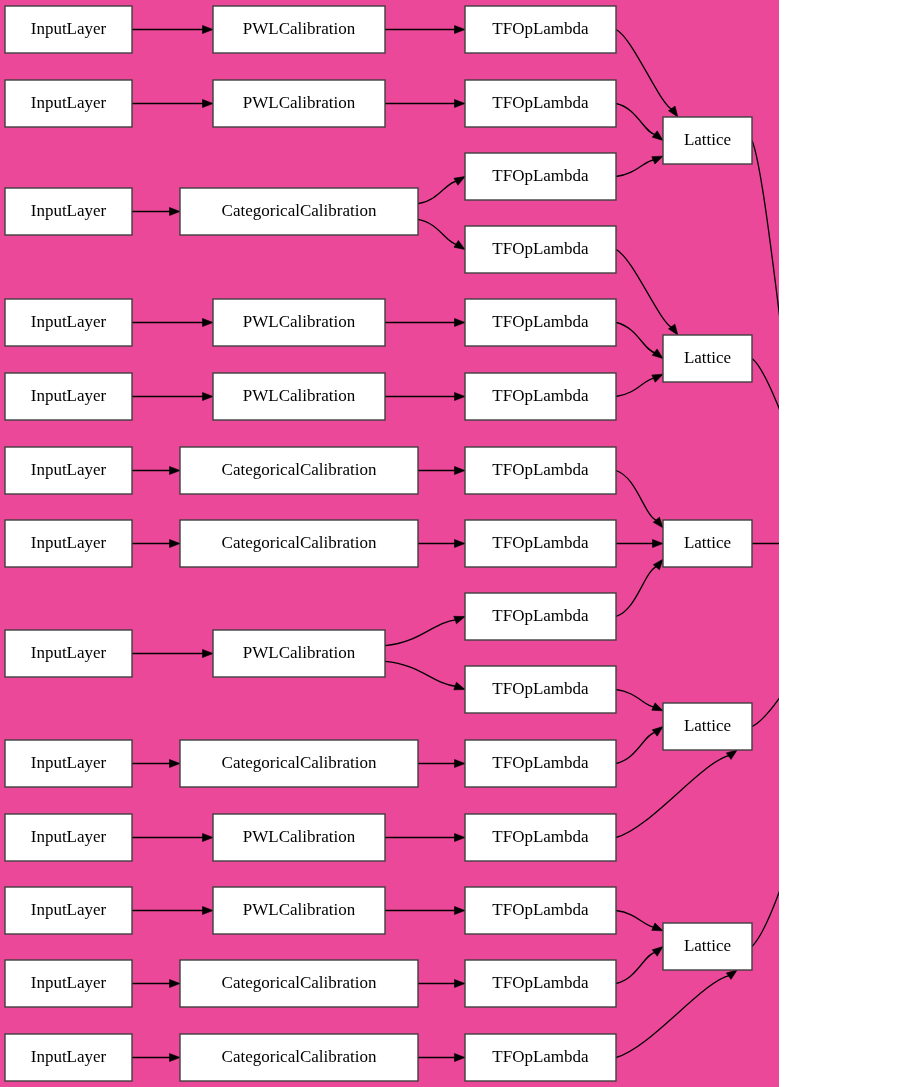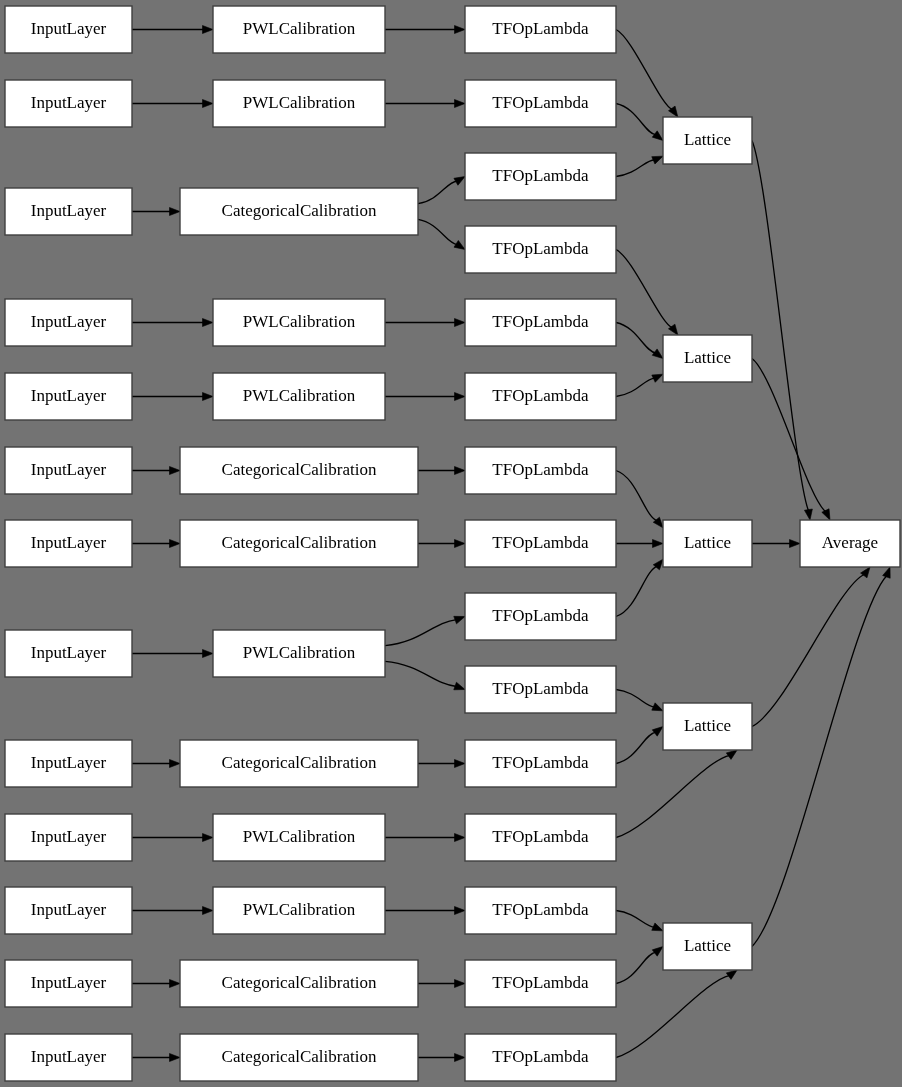--- a/index.html
+++ b/index.html
@@ -2,23 +2,23 @@
 <html><head>
 <meta charset="utf-8">
 <style>
   html, body {
     margin: 0;
     padding: 0;
     background: #ffffff;
   }
   #canvas {
     position: relative;
-    width: 902px;
+    width: 779px;
     height: 1087px;
-    background: #737373;
+    background: #ec4899;
     font-family: "Liberation Serif", "DejaVu Serif", serif;
     overflow: hidden;
   }
   svg#graph {
     position: absolute;
     top: 0;
     left: 0;
     width: 905px;
     height: 1087px;
   }

